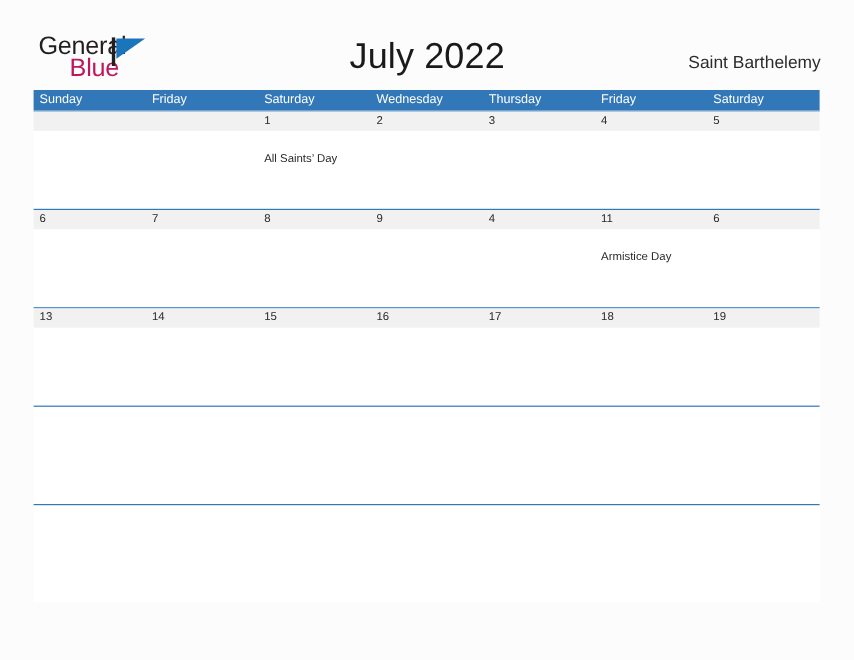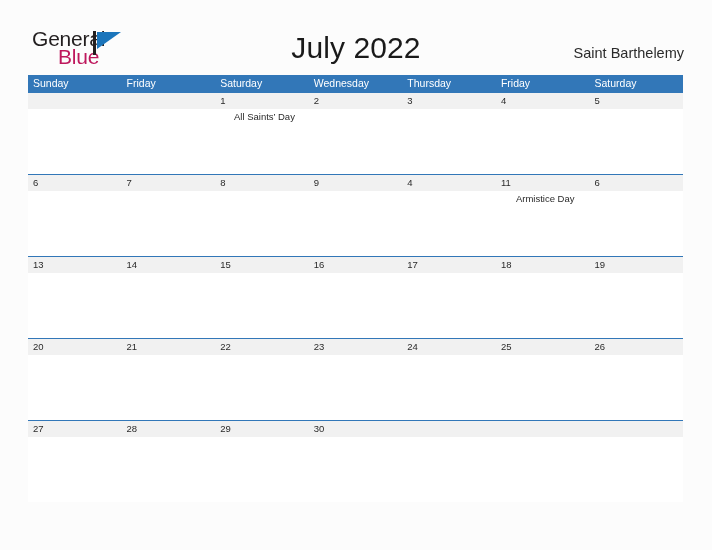--- a/index.html
+++ b/index.html
@@ -119,23 +119,22 @@
     flex: 1 1 0;
     font-size: 9.5px;
     color: #2a2a2a;
     line-height: 16px;
     padding-left: 5px;
     box-sizing: border-box;
   }
   .event-cell {
     flex: 1 1 0;
     padding-left: 5px;
-    padding-top: 2px;
+    padding-top: 18px;
     box-sizing: border-box;
-    text-align: center;
   }
   .event-text {
     font-size: 9.5px;
     color: #2a2a2a;
     line-height: 12px;
     display: block;
     white-space: nowrap;
   }
 </style>
 </head>
@@ -268,64 +267,46 @@
       <div class="event-cell">
           <span class="event-text"></span>
         </div>
       <div class="event-cell">
           <span class="event-text"></span>
         </div>
     </div>
   </div>
 
   <div class="week-row">
-    <div class="daynum-band">
-      <div class="daynum-cell">20</div>
-      <div class="daynum-cell">21</div>
-      <div class="daynum-cell">22</div>
-      <div class="daynum-cell">23</div>
-      <div class="daynum-cell">24</div>
-      <div class="daynum-cell">25</div>
-      <div class="daynum-cell">26</div>
-    </div>
-    <div class="content-band">
-      <div class="event-cell">
-          <span class="event-text"></span>
-        </div>
-      <div class="event-cell">
-          <span class="event-text"></span>
-        </div>
-      <div class="event-cell">
-          <span class="event-text"></span>
-        </div>
-      <div class="event-cell">
-          <span class="event-text"></span>
-        </div>
-      <div class="event-cell">
-          <span class="event-text"></span>
-        </div>
-      <div class="event-cell">
-          <span class="event-text"></span>
-        </div>
-      <div class="event-cell">
-          <span class="event-text"></span>
-        </div>
-    </div>
-  </div>
-
-  <div class="week-row">
-    <div class="daynum-band">
-      <div class="daynum-cell">27</div>
-      <div class="daynum-cell">28</div>
-      <div class="daynum-cell">29</div>
-      <div class="daynum-cell">30</div>
-      <div class="daynum-cell"></div>
-      <div class="daynum-cell"></div>
-      <div class="daynum-cell"></div>
-    </div>
+    <div class="content-band">
+      <div class="event-cell">
+          <span class="event-text"></span>
+        </div>
+      <div class="event-cell">
+          <span class="event-text"></span>
+        </div>
+      <div class="event-cell">
+          <span class="event-text"></span>
+        </div>
+      <div class="event-cell">
+          <span class="event-text"></span>
+        </div>
+      <div class="event-cell">
+          <span class="event-text"></span>
+        </div>
+      <div class="event-cell">
+          <span class="event-text"></span>
+        </div>
+      <div class="event-cell">
+          <span class="event-text"></span>
+        </div>
+    </div>
+  </div>
+
+  <div class="week-row">
     <div class="content-band">
       <div class="event-cell">
           <span class="event-text"></span>
         </div>
       <div class="event-cell">
           <span class="event-text"></span>
         </div>
       <div class="event-cell">
           <span class="event-text"></span>
         </div>

